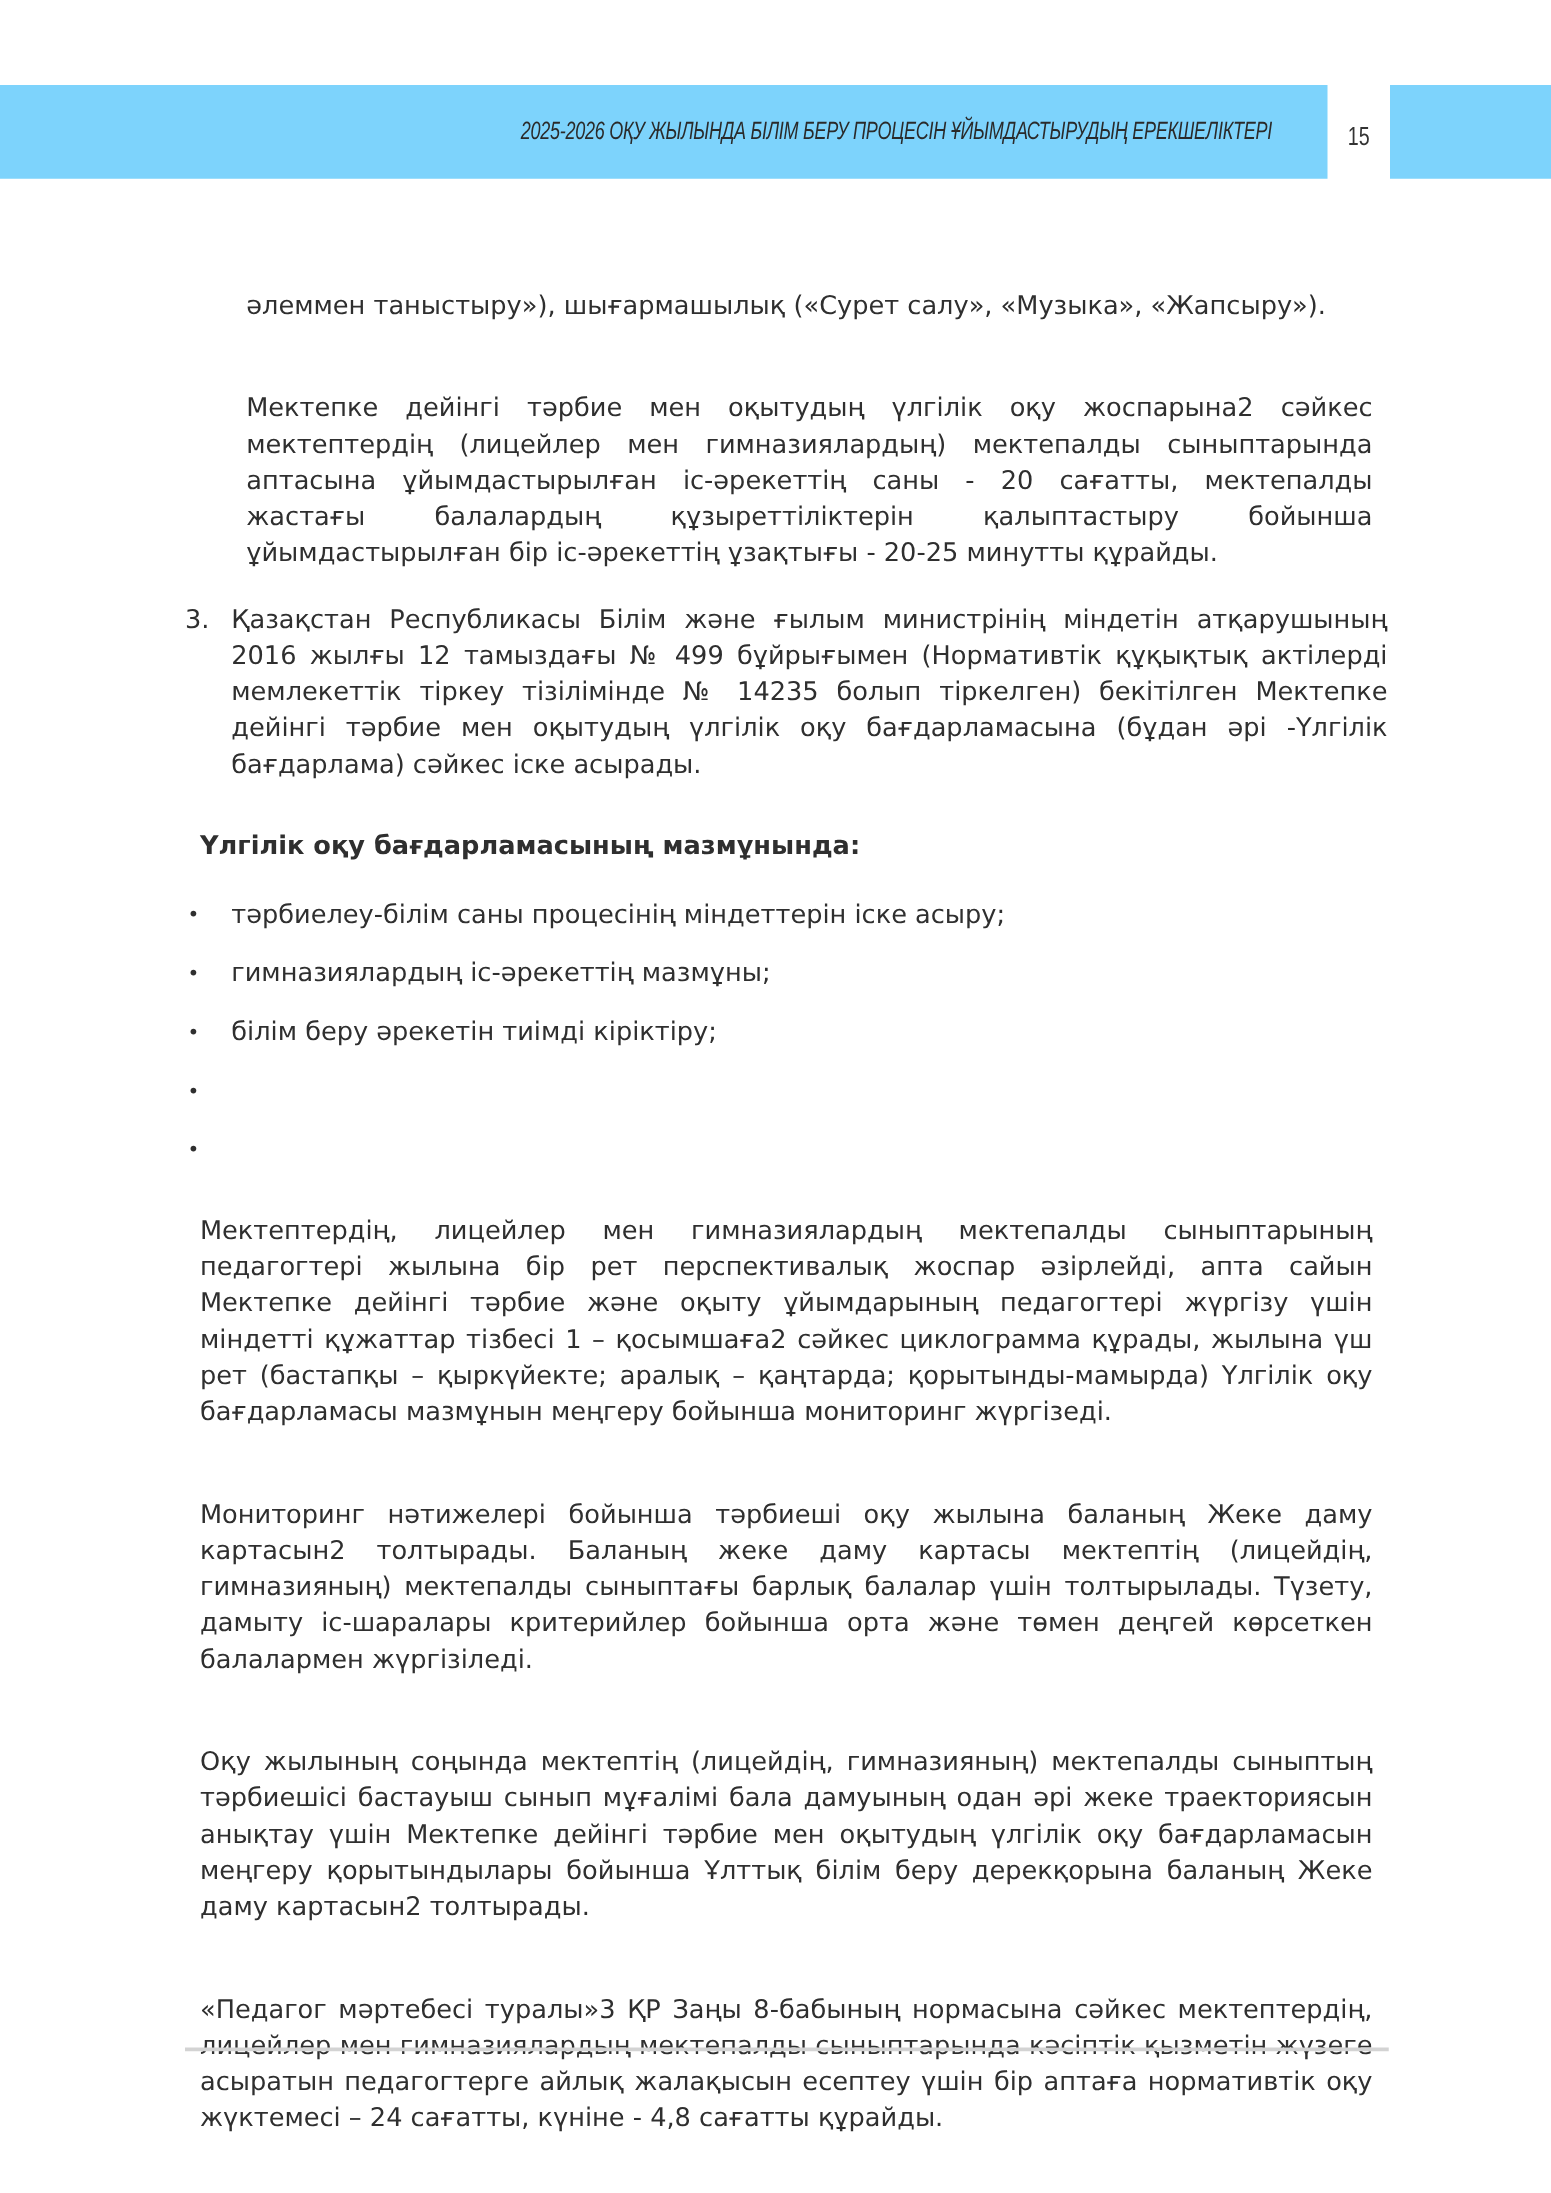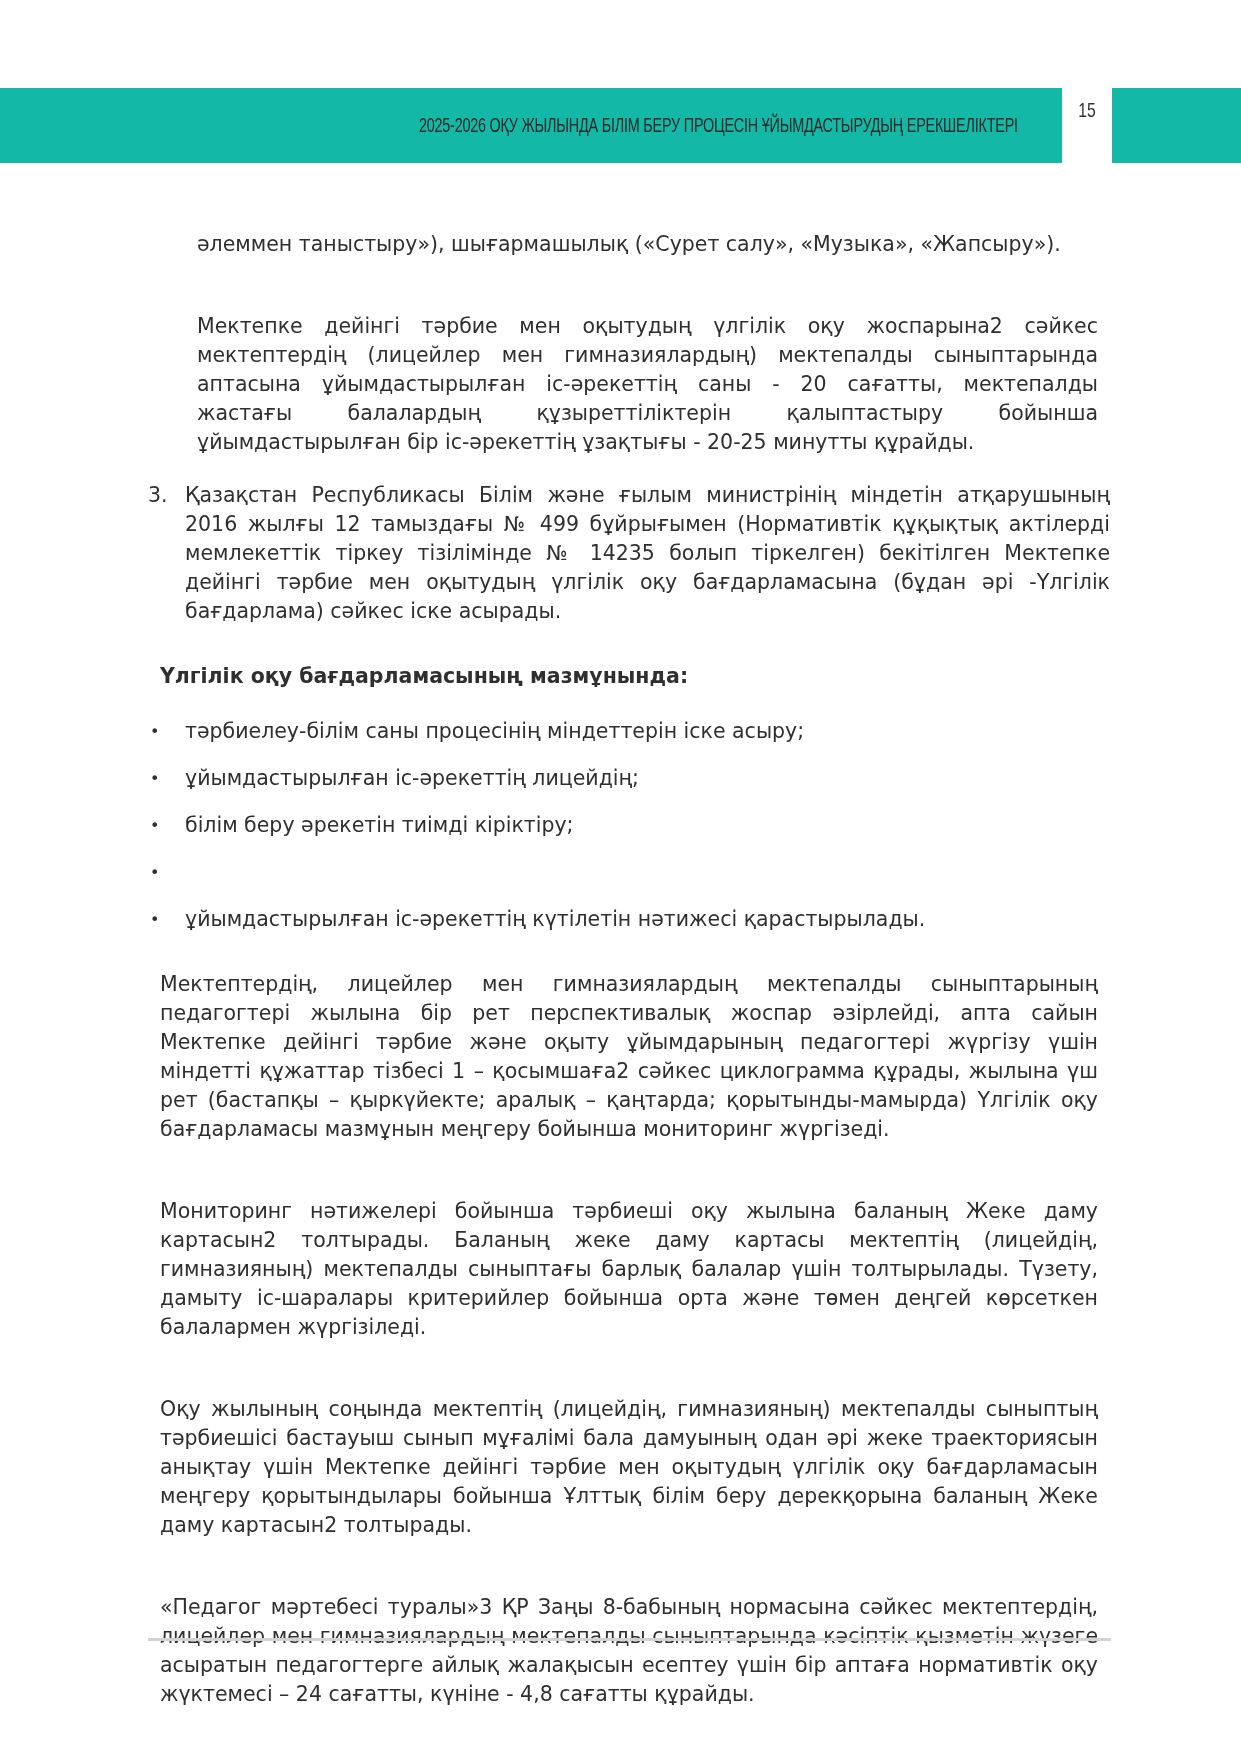--- a/index.html
+++ b/index.html
@@ -1,18 +1,18 @@
 <!DOCTYPE html>
 <html><head>
 <meta charset="utf-8">
 <style>
   html, body { margin:0; padding:0; background:#ffffff; }
   body { width:1241px; height:1754px; position:relative; overflow:hidden;
          font-family:"DejaVu Sans", sans-serif; color:#2f2f2f; }
-  .hdr-bar { position:absolute; top:88px; height:75px; background:#14b8a6; }
+  .hdr-bar { position:absolute; top:68px; height:75px; background:#7dd3fc;font-style:italic; }
   .hdr-left { left:0; width:1062px; }
   .hdr-right { left:1112px; width:129px; }
   .hdr-title { position:absolute; right:44px; top:0; height:75px; line-height:75px;
                font-family:"Liberation Sans", sans-serif; font-size:20px; color:#2a2a2a;
                letter-spacing:-0.3px; transform:scaleX(0.72); transform-origin:right center;
                white-space:nowrap; }
   .page-num { position:absolute; left:1062px; width:50px; top:72px; height:75px; line-height:75px;
               text-align:center; font-family:"Liberation Sans", sans-serif; font-size:21px;
               color:#333; transform:scaleX(0.75); }
   .content { position:absolute; left:148px; width:962px; top:218px;
@@ -44,24 +44,24 @@
   <div style="height:12px"></div>
   <div class="num-item">
     <span class="num">3.</span>
     <span>Қазақстан Республикасы Білім және ғылым министрінің міндетін атқарушының 2016 жылғы 12 тамыздағы № 499 бұйрығымен (Нормативтік құқықтық актілерді мемлекеттік тіркеу тізілімінде № 14235 болып тіркелген) бекітілген Мектепке дейінгі тәрбие мен оқытудың үлгілік оқу бағдарламасына (бұдан әрі -Үлгілік бағдарлама) сәйкес іске асырады.</span>
   </div>
   <div style="height:24px"></div>
   <p class="heading">Үлгілік оқу бағдарламасының мазмұнында:</p>
   <div style="height:14px"></div>
   <ul class="bullets">
     <li><span class="dot">•</span><span>тәрбиелеу-білім саны процесінің міндеттерін іске асыру;</span></li>
-    <li><span class="dot">•</span><span>ұйымдастырылған іс-әрекеттің лицейдің;</span></li>
+    <li><span class="dot">•</span><span>гимназиялардың іс-әрекеттің мазмұны;</span></li>
     <li><span class="dot">•</span><span>білім беру әрекетін тиімді кіріктіру;</span></li>
     <li><span class="dot">•</span></li>
-    <li><span class="dot">•</span><span>ұйымдастырылған іс-әрекеттің күтілетін нәтижесі қарастырылады.</span></li>
+    <li><span class="dot">•</span></li>
   </ul>
   <div style="height:6px"></div>
   <p>Мектептердің, лицейлер мен гимназиялардың мектепалды сыныптарының педагогтері жылына бір рет перспективалық жоспар әзірлейді, апта сайын Мектепке дейінгі тәрбие және оқыту ұйымдарының педагогтері жүргізу үшін міндетті құжаттар тізбесі 1 – қосымшаға2 сәйкес циклограмма құрады, жылына үш рет (бастапқы – қыркүйекте; аралық – қаңтарда; қорытынды-мамырда) Үлгілік оқу бағдарламасы мазмұнын меңгеру бойынша мониторинг жүргізеді.</p>
   <div class="gap"></div>
   <p>Мониторинг нәтижелері бойынша тәрбиеші оқу жылына баланың Жеке даму картасын2 толтырады. Баланың жеке даму картасы мектептің (лицейдің, гимназияның) мектепалды сыныптағы барлық балалар үшін толтырылады. Түзету, дамыту іс-шаралары критерийлер бойынша орта және төмен деңгей көрсеткен балалармен жүргізіледі.</p>
   <div class="gap"></div>
   <p>Оқу жылының соңында мектептің (лицейдің, гимназияның) мектепалды сыныптың тәрбиешісі бастауыш сынып мұғалімі бала дамуының одан әрі жеке траекториясын анықтау үшін Мектепке дейінгі тәрбие мен оқытудың үлгілік оқу бағдарламасын меңгеру қорытындылары бойынша Ұлттық білім беру дерекқорына баланың Жеке даму картасын2 толтырады.</p>
   <div class="gap"></div>
   <p>«Педагог мәртебесі туралы»3 ҚР Заңы 8-бабының нормасына сәйкес мектептердің, лицейлер мен гимназиялардың мектепалды сыныптарында кәсіптік қызметін жүзеге асыратын педагогтерге айлық жалақысын есептеу үшін бір аптаға нормативтік оқу жүктемесі – 24 сағатты, күніне - 4,8 сағатты құрайды.</p>
 </div>

